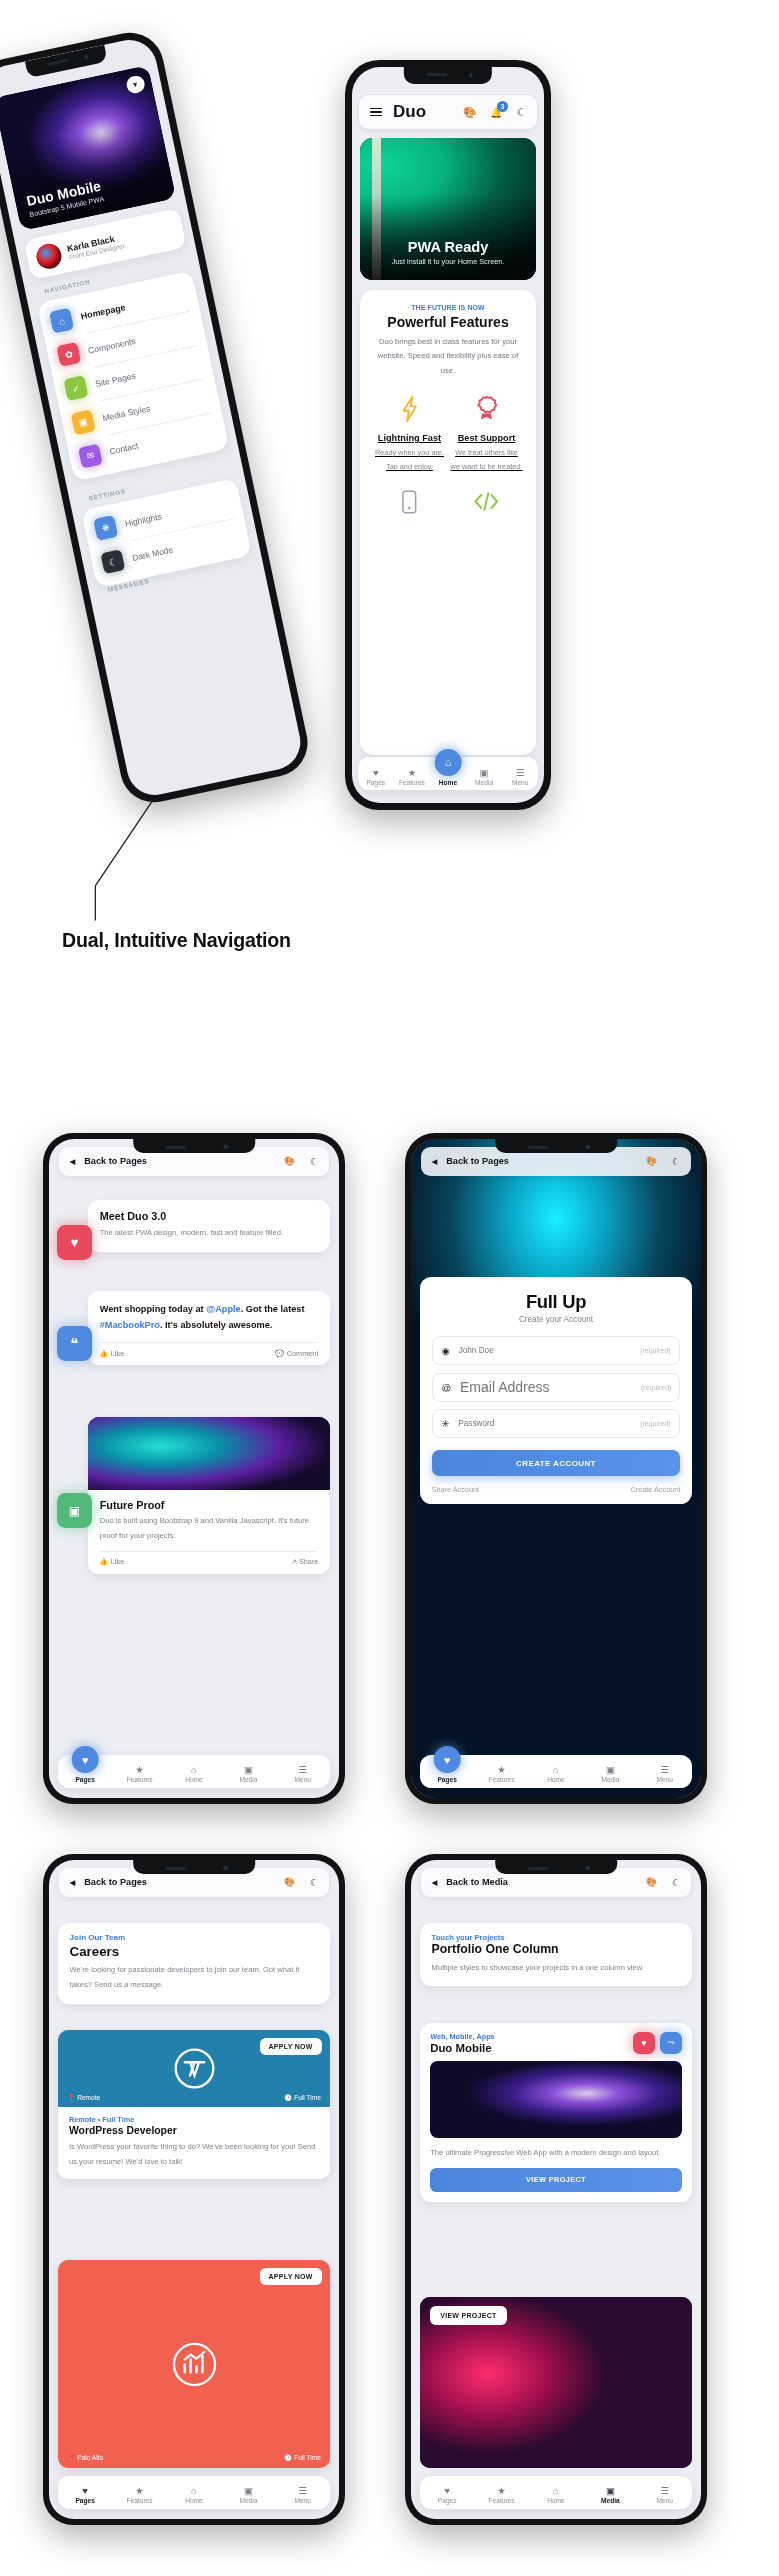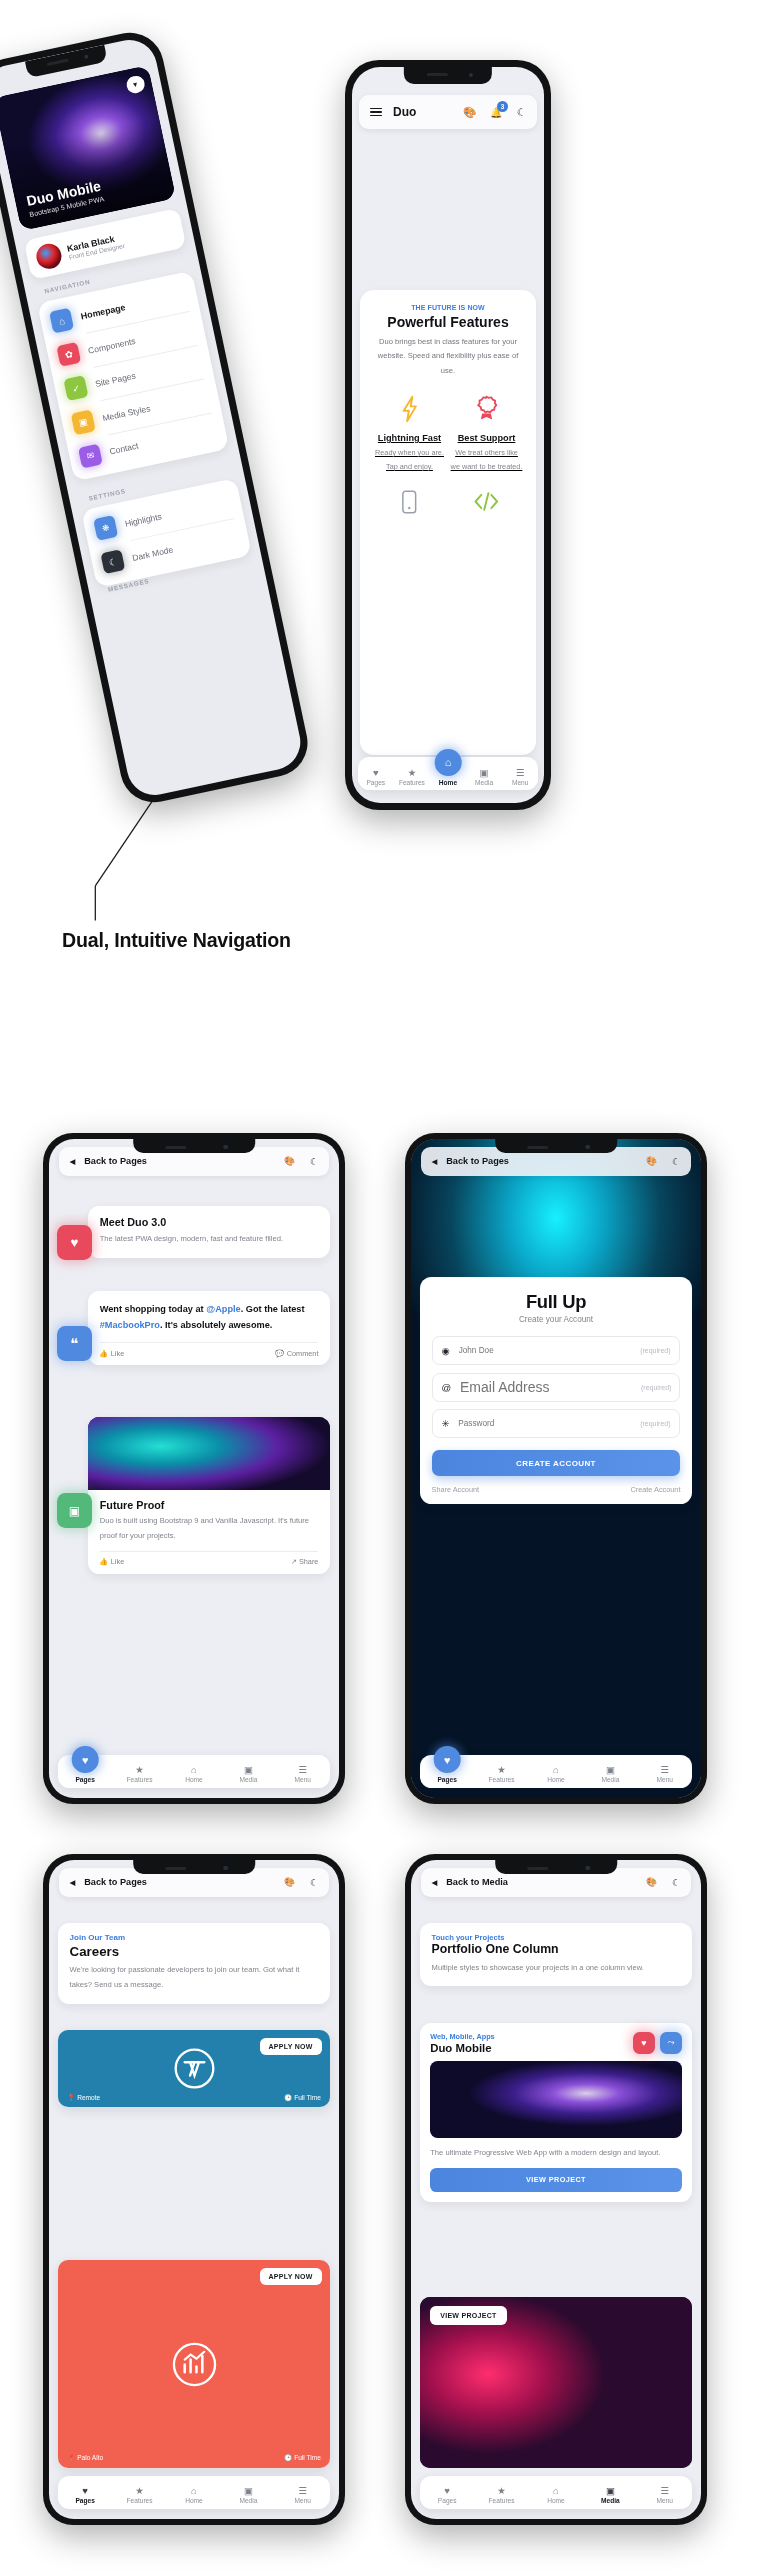--- a/index.html
+++ b/index.html
@@ -202,30 +202,38 @@
 <div class="phone" style="left:345px; top:60px; width:206px; height:750px; z-index:5;">
   <div class="phone-inner">
     <div class="notch"></div>
 
     <div class="appbar" style="top:28px;height:34px;padding:0 10.8px;">
       <span class="ic burger" style="flex-direction:column;gap:2.2px;width:12.7px;">
         <i style="width:12.7px;height:1.5px;"></i>
           <i style="width:12.7px;height:1.5px;"></i>
           <i style="width:12.7px;height:1.5px;"></i>
       </span>
-      <span class="title" style="margin-left:10.8px;font-size:12px;">Duo</span>
+      <span class="title" style="margin-left:10.8px;font-size:17px;">Duo</span>
       <span class="spacer"></span>
       <span class="ic" style="font-size:10.8px;color:#3b7ddd;">🎨</span>
       <span class="ic" style="position:relative;margin-left:14px;font-size:10px;color:#16171a;">
         🔔
         <span style="position:absolute;top:-5.7px;right:-5px;min-width:10.8px;height:10.8px;border-radius:50%;background:#3b7ddd;color:#fff;font-size:6.3px;font-weight:bold;display:flex;align-items:center;justify-content:center;">3</span>
       </span>
       <span class="ic" style="margin-left:14px;font-size:10.8px;color:#22252b;">☾</span>
     </div>
 
+    <div style="position:absolute;left:7.6px;top:71px;right:7.6px;height:142px;border-radius:12.7px;overflow:hidden;">
+      <div class="img-green" style="position:absolute;inset:0;"></div>
+      <div style="position:absolute;inset:0;background:linear-gradient(180deg,rgba(0,0,0,0) 40%,rgba(0,0,0,.78) 100%);"></div>
+      <div class="center" style="position:absolute;left:0;right:0;bottom:14px;color:#fff;">
+        <div style="font-size:14.6px;font-weight:bold;">PWA Ready</div>
+        <div style="font-size:7.3px;opacity:.9;margin-top:1.9px;">Just install it to your Home Screen.</div>
+      </div>
+    </div>
 
     <div class="card" style="position:absolute;left:7.6px;top:223px;right:7.6px;bottom:48px;border-radius:14px;padding:14px 11.4px 0;">
       <div class="center" style="font-size:7px;font-weight:bold;letter-spacing:0.1px;color:#3b7ddd;">THE FUTURE IS NOW</div>
       <div class="center" style="font-size:14px;font-weight:bold;color:#111216;margin-top:2.5px;">Powerful Features</div>
       <div class="center" style="font-size:7.6px;line-height:1.95;color:#73777f;margin-top:5px;padding:0 3.8px;">Duo brings best in class features for your website. Speed and flexibility plus ease of use.</div>
 
       <div style="display:flex;margin-top:16.5px;text-decoration:underline;">
         <div style="flex:1;text-align:center;">
           <svg width="21.5" height="28" viewBox="0 0 24 32" fill="none" stroke="#f5b731" stroke-width="2.2" stroke-linejoin="round" stroke-linecap="round">
               <path d="M15 2 L5 18 H11 L9 30 L19 13 H13 Z"></path>
@@ -303,21 +311,21 @@
 
     <div class="appbar" style="top:7.6px;height:29px;padding:0 10px;">
       <span class="ic" style="font-size:7.6px;color:#16171a;">◀</span>
       <span class="title" style="margin-left:8.9px;font-size:9.2px;">Back to Pages</span>
       <span class="spacer"></span>
       <span class="ic" style="font-size:8.9px;color:#3b7ddd;">🎨</span>
       <span class="ic" style="margin-left:15px;font-size:9.5px;color:#22252b;">☾</span>
     </div>
 
     <span class="tile red" style="position:absolute;left:7.6px;top:86px;width:35px;height:35px;font-size:13.3px;z-index:6;">♥</span>
-    <div class="card" style="position:absolute;left:39px;top:67px;right:8.9px;padding:10px 11.4px 11.4px;border-radius:11.4px;">
+    <div class="card" style="position:absolute;left:39px;top:61px;right:8.9px;padding:10px 11.4px 11.4px;border-radius:11.4px;">
       <div style="font-size:10.8px;font-weight:bold;color:#111216;">Meet Duo 3.0</div>
       <div style="font-size:7.6px;line-height:1.95;color:#80848c;margin-top:3.8px;">The latest PWA design, modern, fast and feature filled.</div>
     </div>
 
     <span class="tile blue" style="position:absolute;left:7.6px;top:187px;width:35px;height:35px;font-size:15px;z-index:6;">❝</span>
     <div class="card" style="position:absolute;left:39px;top:152px;right:8.9px;padding:10px 11.4px 7.6px;border-radius:11.4px;">
       <div style="font-size:9.2px;font-weight:bold;line-height:1.75;color:#111216;">
         <span>Went shopping today at </span><span class="blue">@Apple</span><span>. Got the latest </span><span class="blue">#MacbookPro</span><span>. It's absolutely awesome.</span>
       </div>
       <div class="divline" style="margin:8.2px 0 6.3px;"></div>
@@ -464,20 +472,25 @@
     <div style="position:absolute;left:8.9px;right:8.9px;top:170px;border-radius:10px;overflow:hidden;box-shadow:0 3.8px 11.4px rgba(25,30,50,.10);">
       <div style="position:relative;height:77px;background:#2380ad;display:flex;align-items:center;justify-content:center;">
         <svg width="43" height="43" viewBox="0 0 48 48">
             <circle cx="24" cy="24" r="21" fill="none" stroke="#fff" stroke-width="2.6"></circle>
             <path d="M13 17h22M19 17l5 15 5-15M24 17l-5 15" stroke="#fff" stroke-width="2.6" fill="none" stroke-linecap="round"></path>
           </svg>
         <div style="position:absolute;right:8.2px;top:8.2px;background:#fff;border-radius:5.7px;padding:5px 8.9px;font-size:7px;font-weight:bold;color:#16171a;letter-spacing:0.3px;">APPLY NOW</div>
         <div style="position:absolute;left:8.9px;bottom:5.7px;color:#fff;font-size:6.6px;"><span>📍</span> <span>Remote</span></div>
         <div style="position:absolute;right:8.9px;bottom:5.7px;color:#fff;font-size:6.6px;"><span>🕑</span> <span>Full Time</span></div>
       </div>
+      <div style="background:#fff;padding:8.2px 10.8px 10px;">
+        <div style="font-size:7.3px;font-weight:bold;color:#3b7ddd;">Remote • Full Time</div>
+        <div style="font-size:10.4px;font-weight:bold;color:#0f1013;margin-top:0.6px;">WordPress Developer</div>
+        <div style="font-size:7.6px;line-height:1.95;color:#80848c;margin-top:3.8px;">Is WordPress your favorite thing to do? We've been looking for you! Send us your resume! We'd love to talk!</div>
+      </div>
     </div>
 
     <div style="position:absolute;left:8.9px;right:8.9px;top:400px;bottom:51px;border-radius:10px;overflow:hidden;box-shadow:0 3.8px 11.4px rgba(25,30,50,.10);">
       <div style="position:absolute;inset:0;background:#f2604f;display:flex;align-items:center;justify-content:center;">
         <svg width="47" height="47" viewBox="0 0 48 48">
             <circle cx="24" cy="24" r="21" fill="none" stroke="#fff" stroke-width="2.4"></circle>
             <path d="M14 32V24M20 32V19M26 32V26M32 32V15" stroke="#fff" stroke-width="2.6" stroke-linecap="round"></path>
             <path d="M14 19 L20 14 L26 18 L34 11" stroke="#fff" stroke-width="2.2" fill="none" stroke-linecap="round"></path>
           </svg>
         <div style="position:absolute;right:8.2px;top:8.2px;background:#fff;border-radius:5.7px;padding:5px 8.9px;font-size:7px;font-weight:bold;color:#16171a;letter-spacing:0.3px;">APPLY NOW</div>

